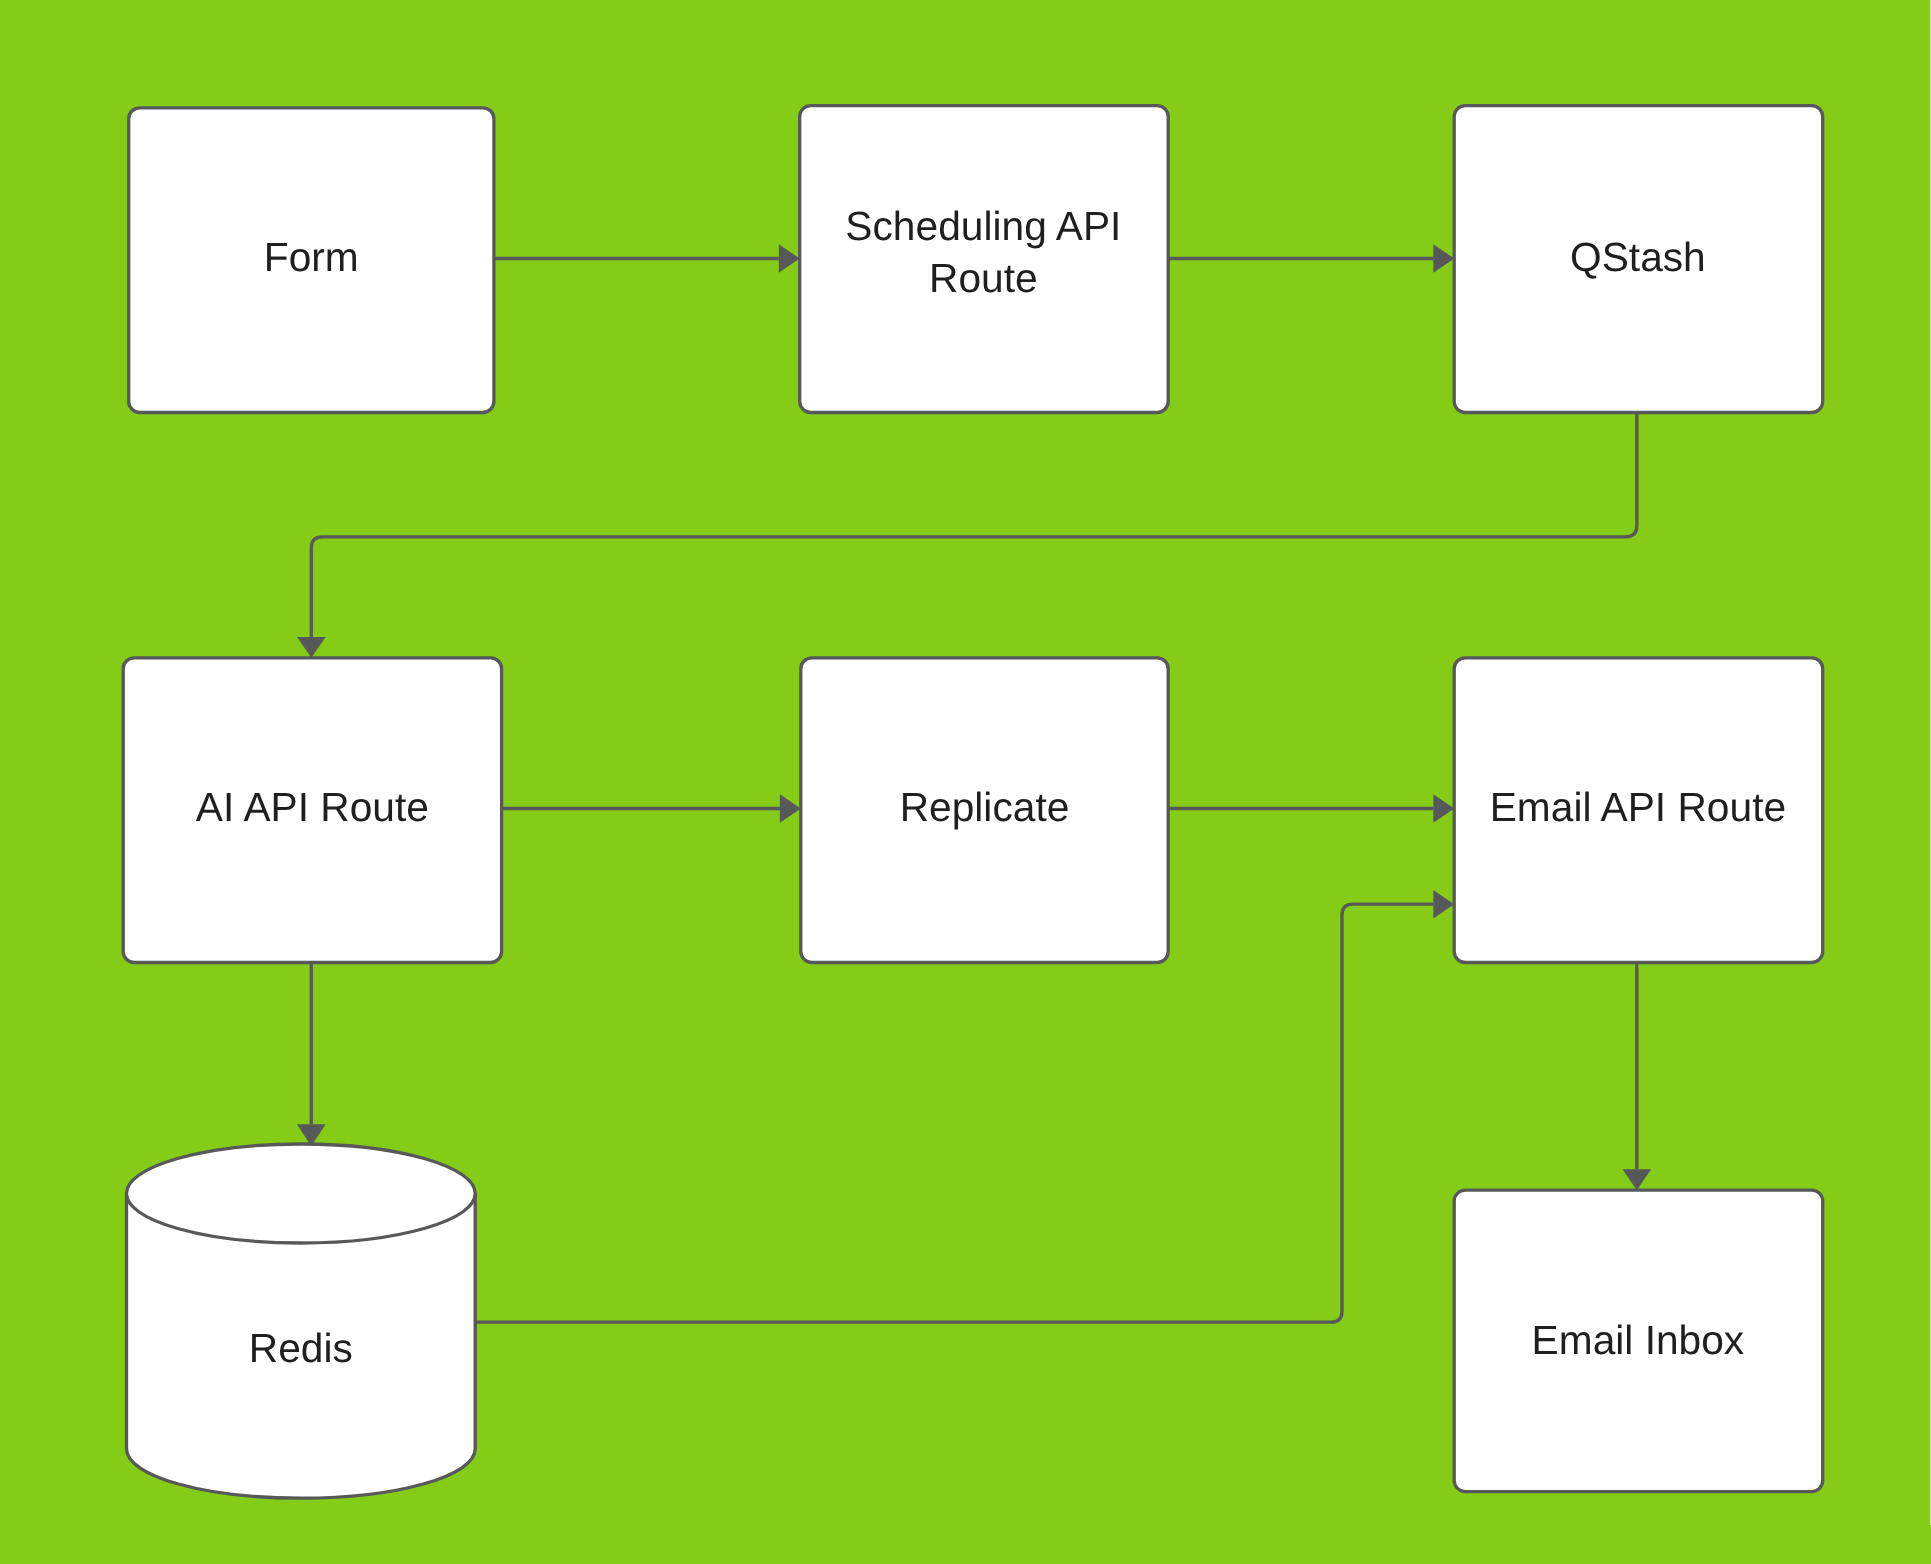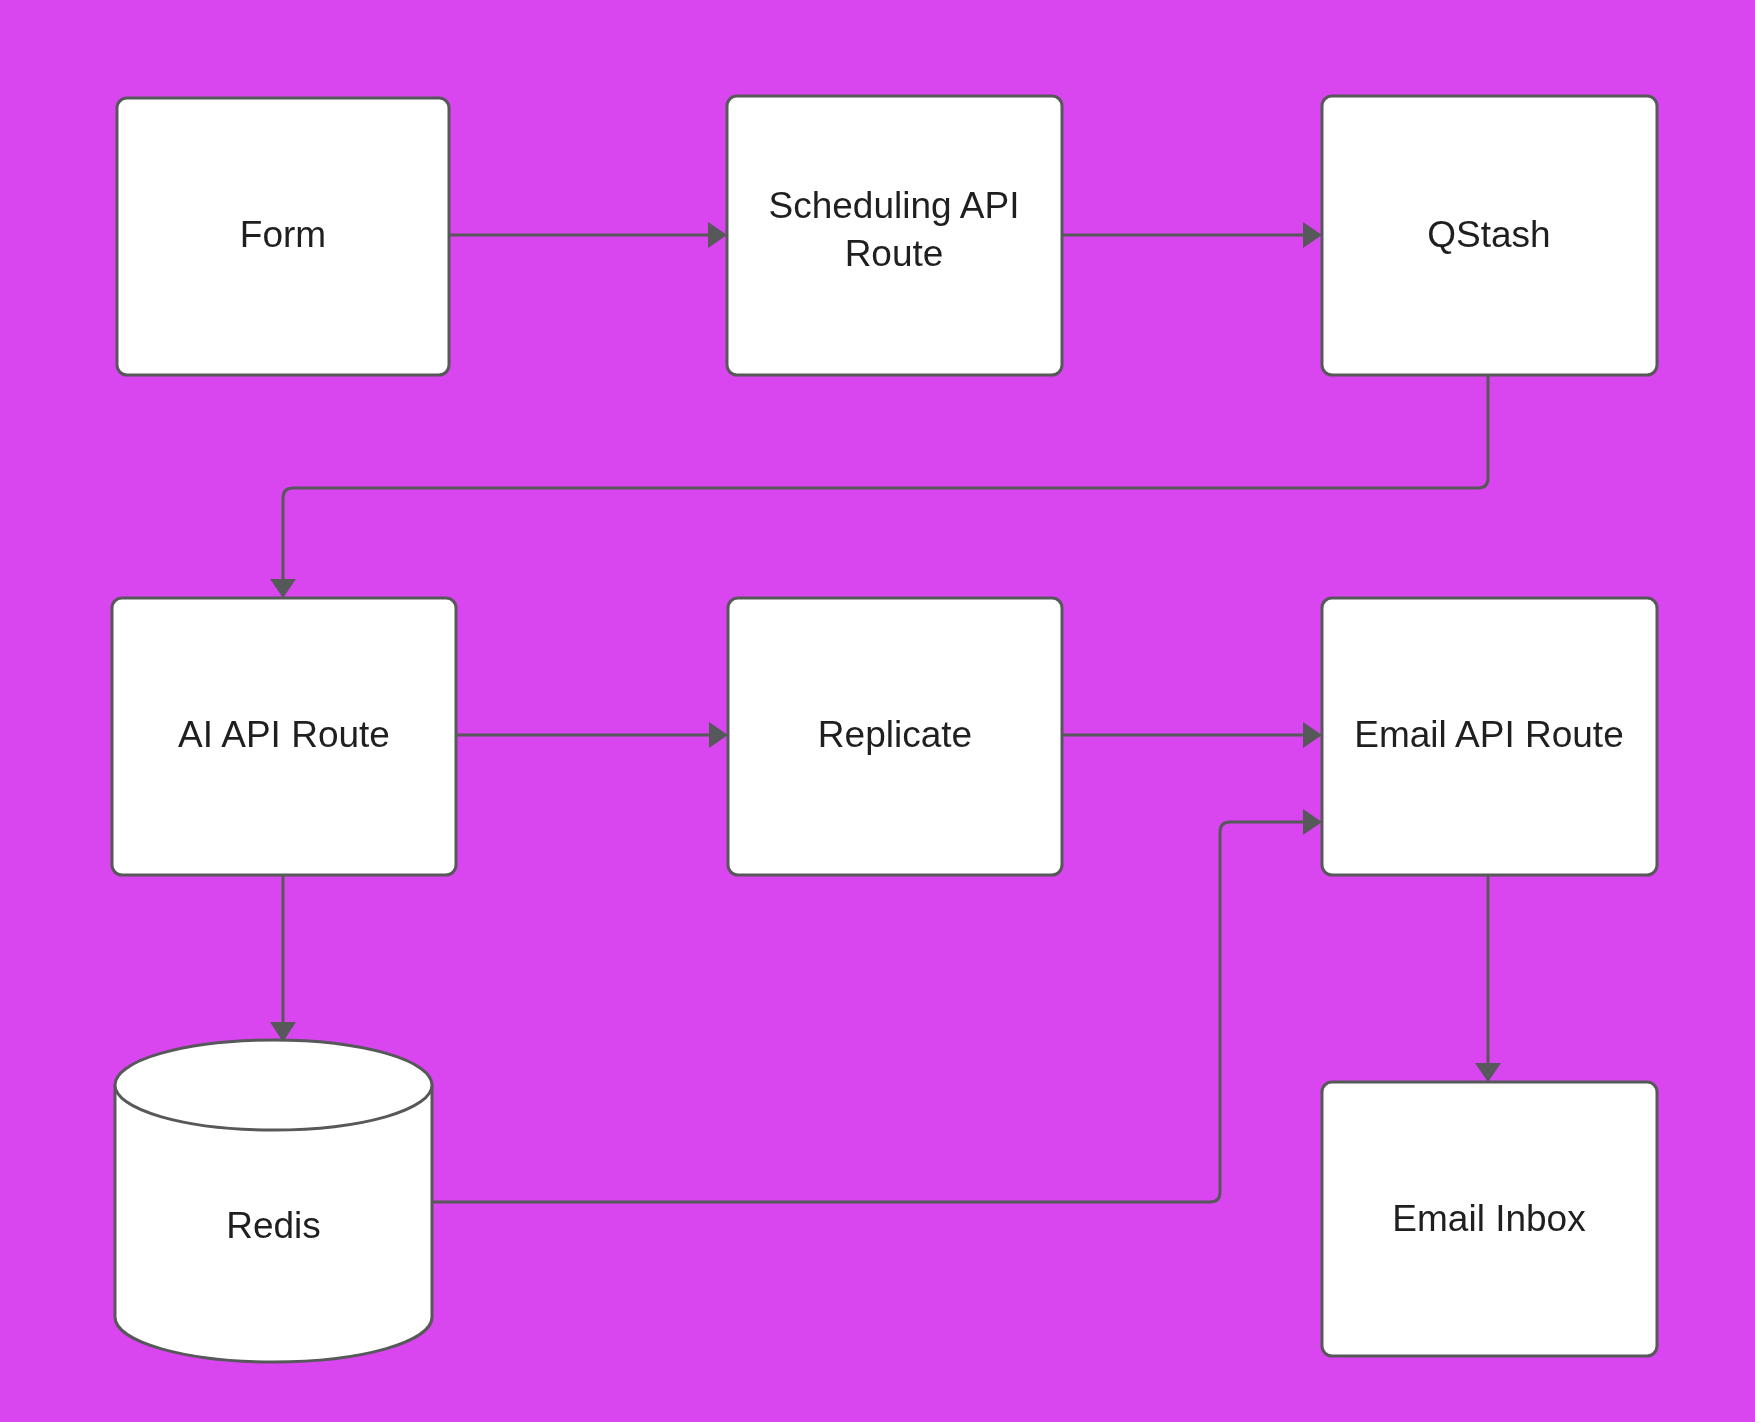--- a/index.html
+++ b/index.html
@@ -11,21 +11,21 @@
   body {
     width: 1755px;
     height: 1422px;
     font-family: "Liberation Sans", sans-serif;
     overflow: hidden;
   }
   #diagram-root {
     position: relative;
     width: 1755px;
     height: 1422px;
-    background: #d946ef;
+    background: #84cc16;
   }
   svg#flow {
     display: block;
     width: 1755px;
     height: 1422px;
   }
   .node-shape {
     fill: #ffffff;
     stroke: #56585a;
     stroke-width: 3;

